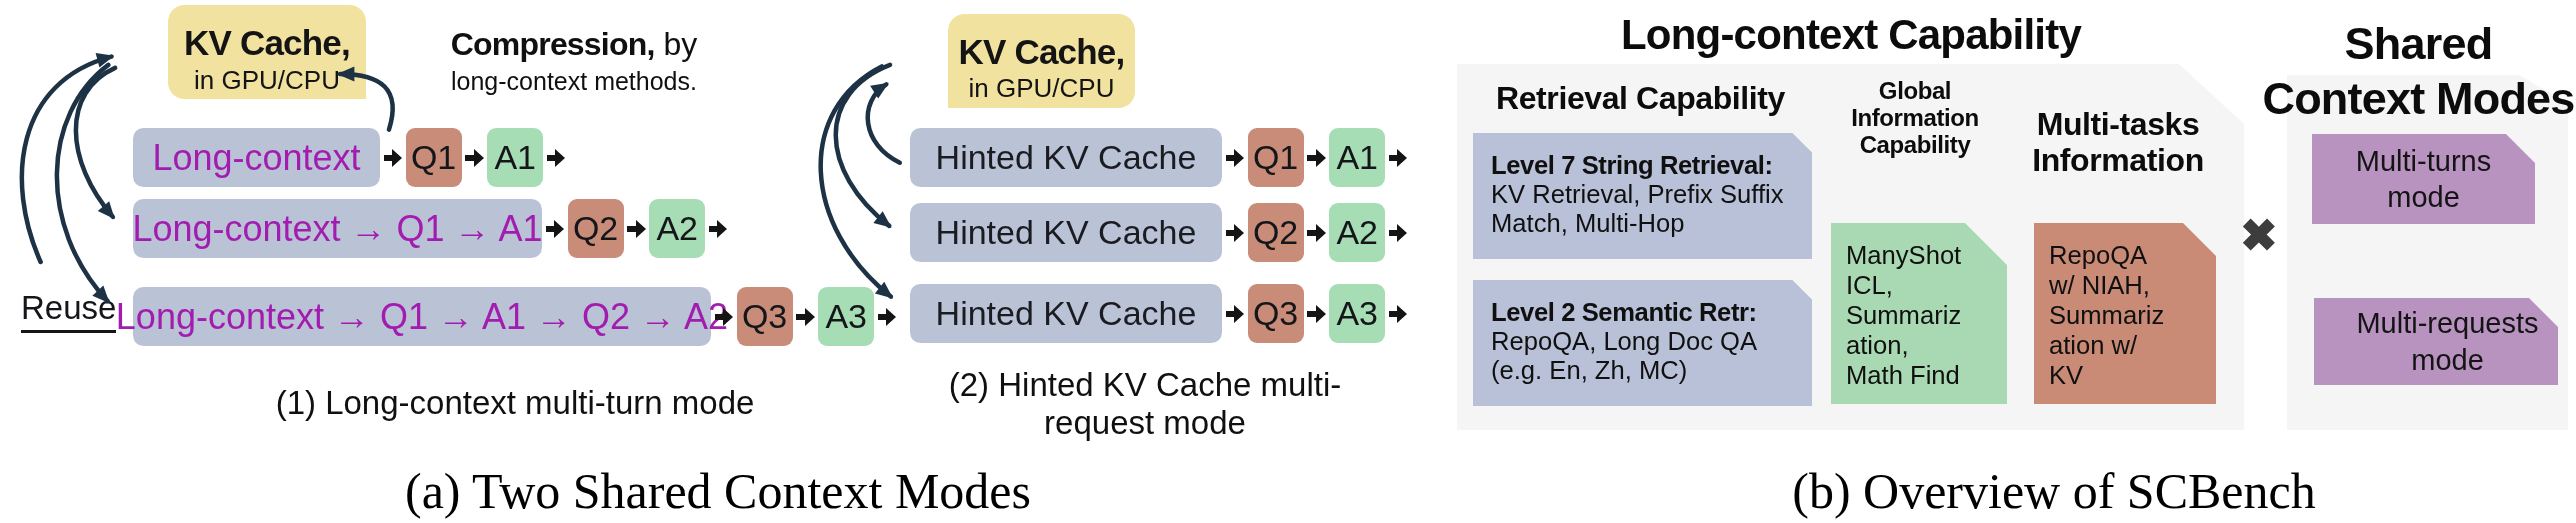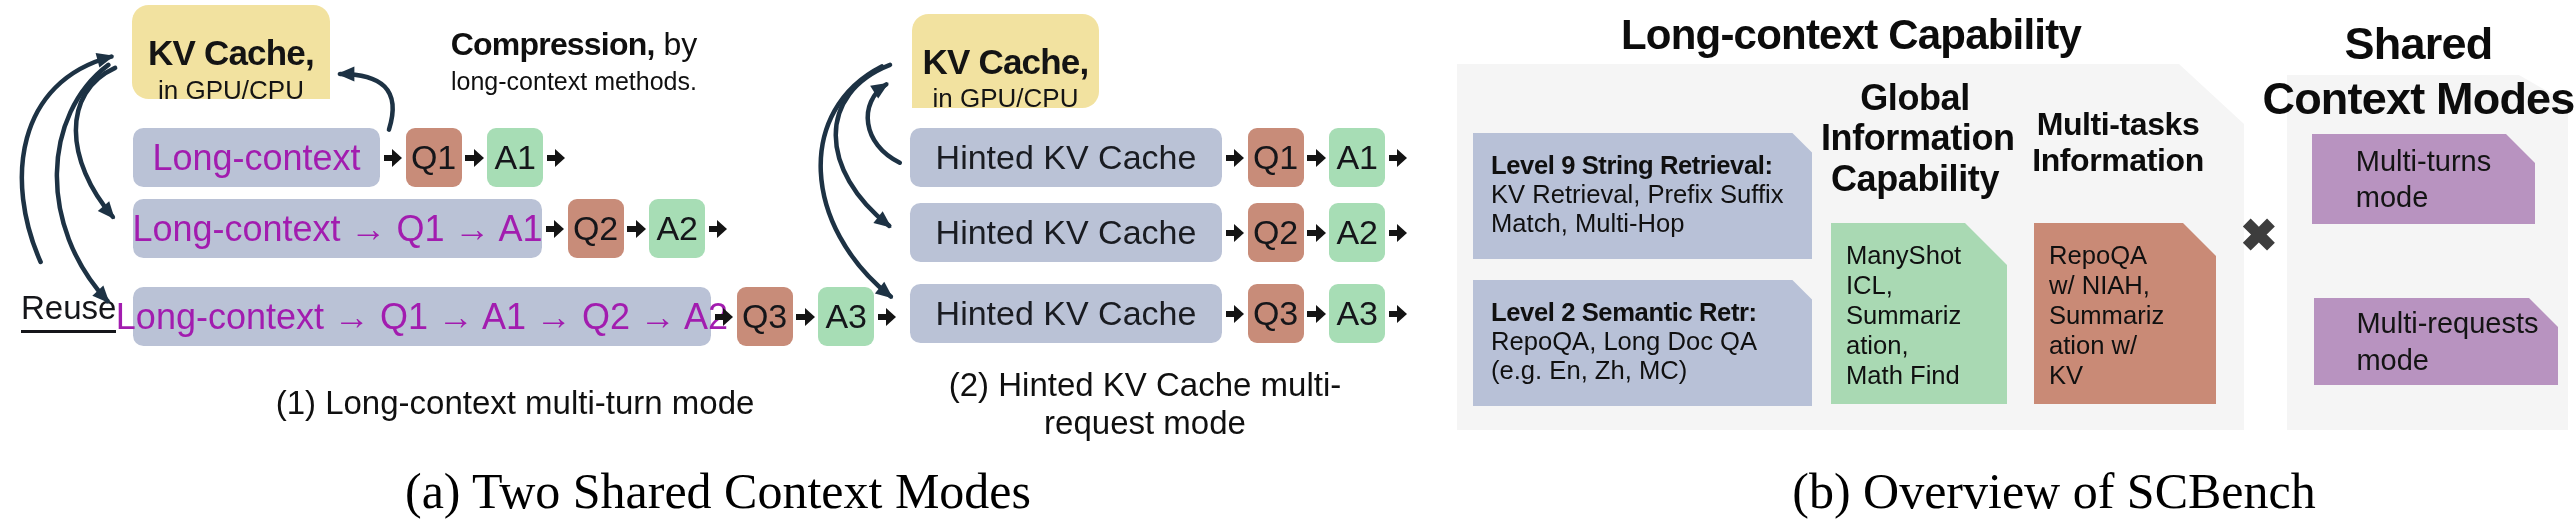--- a/index.html
+++ b/index.html
@@ -4,21 +4,21 @@
 <style>
   html,body { margin:0; padding:0; background:#ffffff; }
   .canvas {
     position:relative; width:2576px; height:524px; background:#ffffff;
     font-family:"Liberation Sans", sans-serif; overflow:hidden;
   }
   .abs { position:absolute; }
   svg.overlay { position:absolute; left:0; top:0; pointer-events:none; }
 
   
-  .kv-box { background:#f2e2a0; text-align:center; padding-top:28px; box-sizing:border-box; }
+  .kv-box { background:#f2e2a0; text-align:center; padding-top:18px; box-sizing:border-box;margin-left:36px; }
   .kv-box.tail-right { border-radius:16.6px 16.6px 0 16.6px; }
   .kv-box.tail-left  { border-radius:16.6px 16.6px 16.6px 0; }
   .kv-title { font-weight:bold; font-size:35px; letter-spacing:-0.8px; color:#141414; }
   .kv-sub   { font-size:26px; color:#141414; margin-top:1.5px; }
 
   
   .comp { text-align:center; color:#101010; }
   .comp .l1 { font-size:32px; }
   .comp .l1 b { font-weight:bold; letter-spacing:-0.8px; }
   .comp .l2 { font-size:25px; margin-top:4.5px; }
@@ -58,21 +58,21 @@
   .tbox { box-sizing:border-box; color:#101010; }
   .tbox.blue   { background:#b8c1d7; clip-path:polygon(0 0, calc(100% - 19.6px) 0, 100% 19.6px, 100% 100%, 0 100%);
                  padding:18px 0 0 18px; font-size:25.6px; line-height:1.13; }
   .tbox.blue .ttl { font-weight:bold; letter-spacing:-0.4px; }
   .tbox.green  { background:#a9d9b3; clip-path:polygon(0 0, calc(100% - 42px) 0, 100% 42px, 100% 100%, 0 100%); }
   .tbox.red    { background:#c98a76; clip-path:polygon(0 0, calc(100% - 33px) 0, 100% 33px, 100% 100%, 0 100%); }
   .tbox.green, .tbox.red { padding:16.6px 0 0 15px; font-size:25.6px; line-height:1.18; white-space:pre-line; }
   .cross { font-size:45px; font-weight:bold; color:#3d3d3d; }
   .mode {
     background:#b893c0; clip-path:polygon(0 0, calc(100% - 29px) 0, 100% 29px, 100% 100%, 0 100%);
-    display:flex; align-items:center; justify-content:center; text-align:left;
+    display:flex; align-items:center; justify-content:center; text-align:center;
     font-size:29px; color:#141414; line-height:1.25; white-space:pre-line;
   }
 </style>
 </head>
 <body>
 
 <div class="canvas">
 
   <div class="abs kv-box tail-right" style="left:132px;top:5.3px;width:198px;height:94px;">
     <div class="kv-title">KV Cache,</div>
@@ -151,25 +151,26 @@
     <div>(2) Hinted KV Cache multi-</div>
     <div>request mode</div>
   </div>
 
   <div class="abs panel cutA" style="left:1457px;top:64px;width:787px;height:366px;"></div>
   <div class="abs panel cutB" style="left:2287px;top:75px;width:281px;height:355px;"></div>
 
   <div class="abs big-title" style="left:1475px;top:9px;width:752px;">Long-context Capability</div>
   <div class="abs big-title" style="left:2261px;top:17px;width:315px;font-size:45px;">Shared Context Modes</div>
 
-  <div class="abs col-hdr" style="left:1821px;top:78px;width:188px;font-size:36px;">Global Information Capability</div>
+  <div class="abs col-hdr" style="left:1471px;top:81px;width:339px;font-size:32px;">Retrieval Capability</div>
+  <div class="abs col-hdr" style="left:1821px;top:78px;width:188px;font-size:24px;">Global Information Capability</div>
   <div class="abs col-hdr" style="left:2024px;top:107px;width:188px;font-size:32px;">Multi-tasks Information</div>
 
   <div class="abs tbox blue" style="left:1473px;top:133px;width:339px;height:126px;">
-    <div class="ttl">Level 9 String Retrieval:</div>
+    <div class="ttl">Level 7 String Retrieval:</div>
     <div>KV Retrieval, Prefix Suffix Match, Multi-Hop</div>
   </div>
 
   <div class="abs tbox blue" style="left:1473px;top:280px;width:339px;height:126px;">
     <div class="ttl">Level 2 Semantic Retr:</div>
     <div>RepoQA, Long Doc QA (e.g. En, Zh, MC)</div>
   </div>
 
   <div class="abs tbox green" style="left:1831px;top:223px;width:176px;height:181px;">ManyShot
 ICL,

